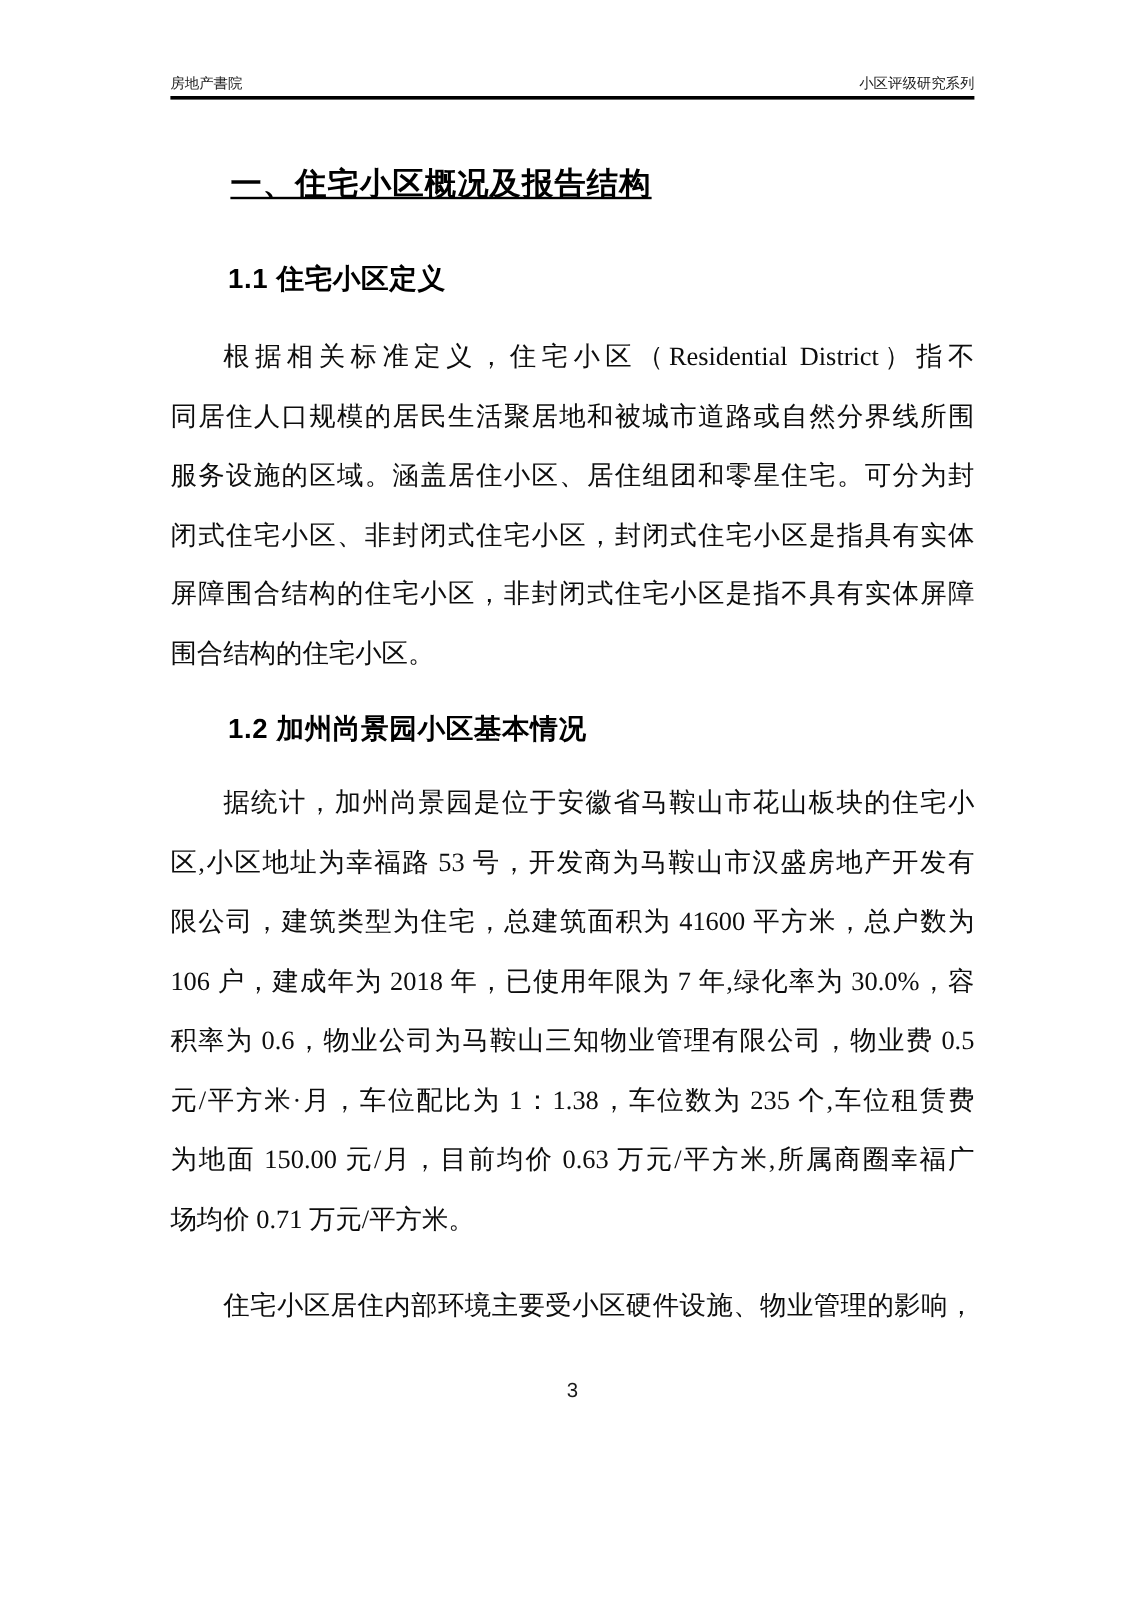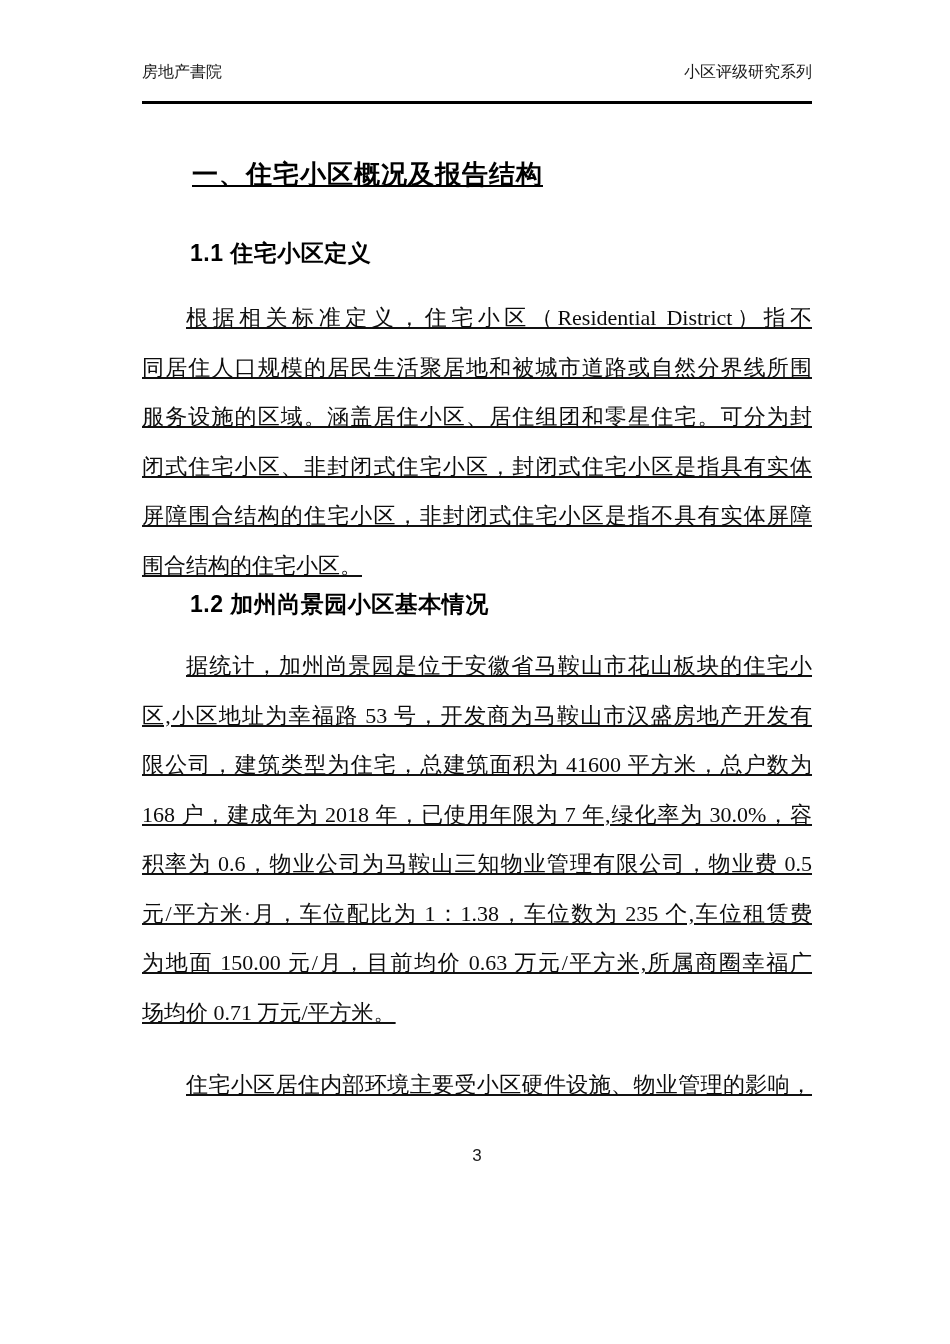--- a/index.html
+++ b/index.html
@@ -20,23 +20,23 @@
     margin-left: 142px;
     width: 670px;
   }
   
   .hdr {
     margin-top: 62px;
     display: flex;
     justify-content: space-between;
     align-items: flex-end;
     border-bottom: 3px solid #000000;
-    padding-bottom: 20px;
+    padding-bottom: 4px;
     font-family: "Liberation Sans", "DejaVu Sans", sans-serif;
-    font-size: 16px;
+    font-size: 12px;
     line-height: 1.2;
     color: #1a1a1a;
   }
   
   .doc-title {
     margin-top: 54px;
     padding-left: 50px;
     font-family: "Liberation Sans", "DejaVu Sans", sans-serif;
     font-weight: 700;
     font-size: 26px;
@@ -48,24 +48,24 @@
   .sec-h {
     padding-left: 48px;
     font-family: "Liberation Sans", "DejaVu Sans", sans-serif;
     font-weight: 700;
     font-size: 23px;
     line-height: 29px;
     letter-spacing: 0.5px;
     color: #000000;
   }
   .sec-h.h11 { margin-top: 48px; }
-  .sec-h.h12 { }
+  .sec-h.h12 { margin-top: 24px; }
   .sec-h.h13 { margin-top: 24px; }
   
-  .para { width: 670px; text-decoration: underline; }
+  .para { width: 670px; }
   .para.p1 { margin-top: 25px; }
   .para.p2 { margin-top: 22px; }
   .para.p3 { margin-top: 23px; }
   .ln {
     font-size: 22px;
     line-height: 49.5px;
     color: #0d0d0d;
   }
   .ln.j {
     text-align: justify;
@@ -103,21 +103,21 @@
     <div class="ln j">屏障围合结构的住宅小区，非封闭式住宅小区是指不具有实体屏障</div>
     <div class="ln">围合结构的住宅小区。</div>
   </div>
 
   <div class="sec-h h12">1.2 加州尚景园小区基本情况</div>
 
   <div class="para p2">
     <div class="ln j ind">据统计，加州尚景园是位于安徽省马鞍山市花山板块的住宅小</div>
     <div class="ln j">区,小区地址为幸福路 53 号，开发商为马鞍山市汉盛房地产开发有</div>
     <div class="ln j">限公司，建筑类型为住宅，总建筑面积为 41600 平方米，总户数为</div>
-    <div class="ln j">168 户，建成年为 2018 年，已使用年限为 7 年,绿化率为 30.0%，容</div>
+    <div class="ln j">106 户，建成年为 2018 年，已使用年限为 7 年,绿化率为 30.0%，容</div>
     <div class="ln j">积率为 0.6，物业公司为马鞍山三知物业管理有限公司，物业费 0.5</div>
     <div class="ln j">元/平方米·月，车位配比为 1：1.38，车位数为 235 个,车位租赁费</div>
     <div class="ln j">为地面 150.00 元/月，目前均价 0.63 万元/平方米,所属商圈幸福广</div>
     <div class="ln">场均价 0.71 万元/平方米。</div>
   </div>
 
 
   <div class="para p3">
     <div class="ln j ind">住宅小区居住内部环境主要受小区硬件设施、物业管理的影响，</div>
   </div>

